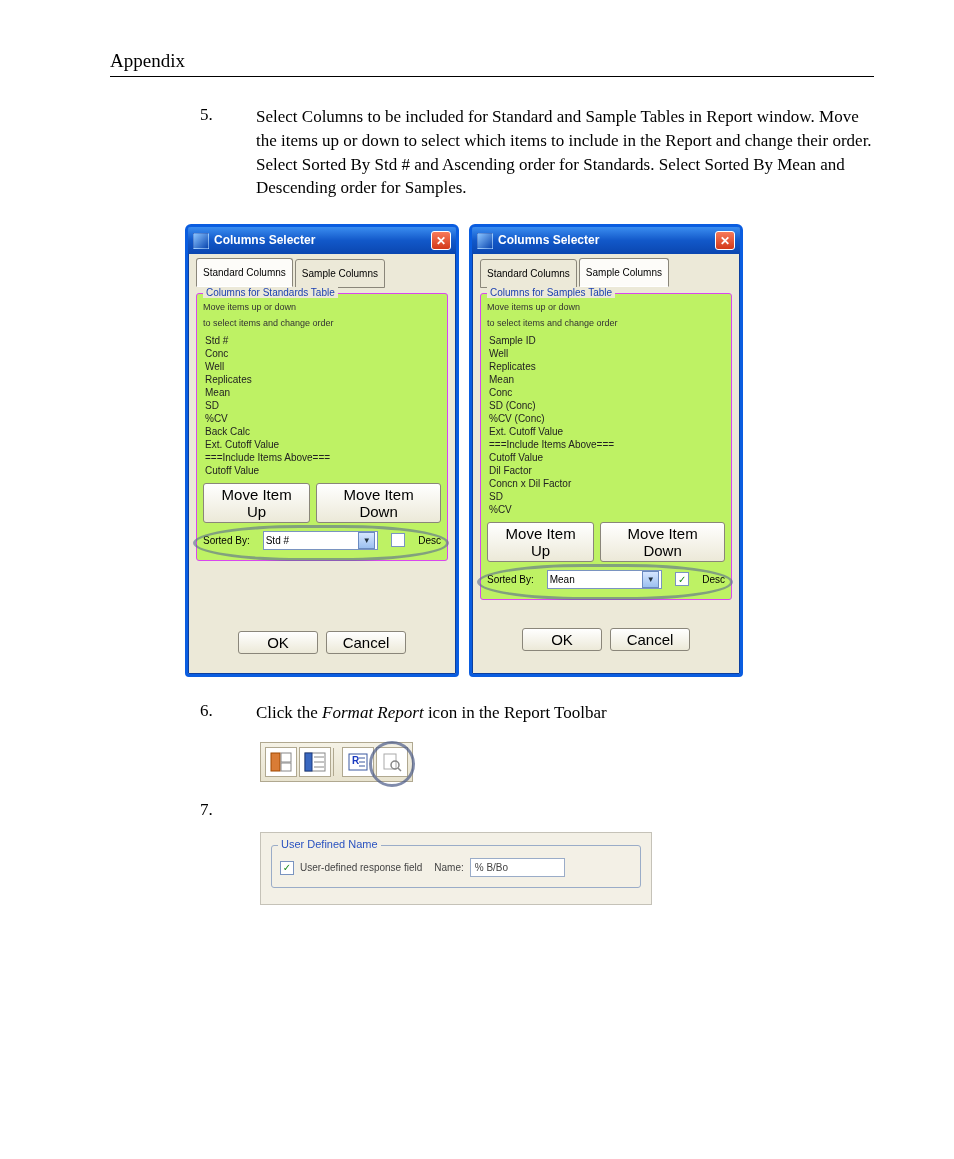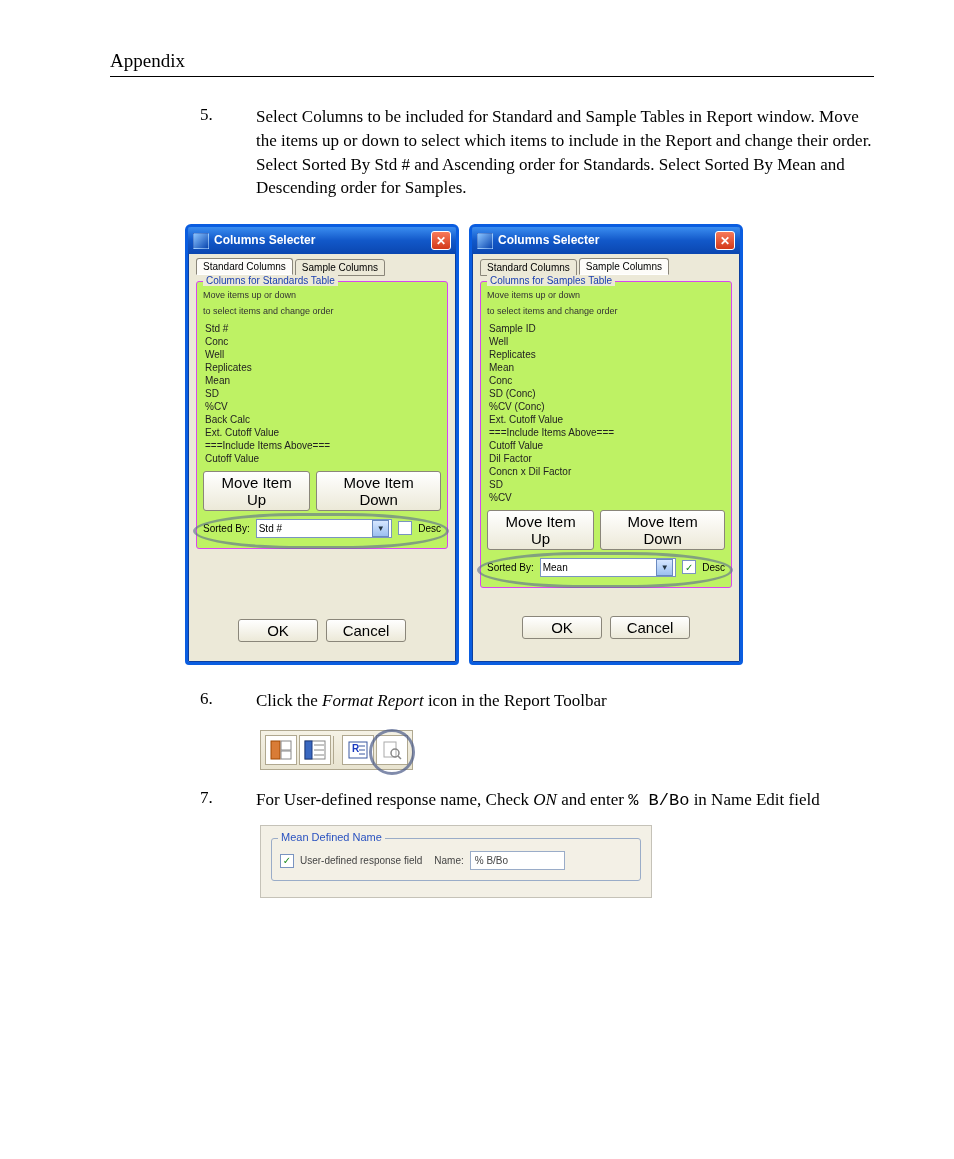--- a/index.html
+++ b/index.html
@@ -86,21 +86,21 @@
   }
   .tabs {
     display: flex;
     gap: 0;
     margin-bottom: 6px;
   }
   .tab {
     border: 1px solid #8a867a;
     border-bottom: 1px solid #fff;
     background: #fdfcf9;
-    padding: 2px 6px;
+    padding: 8px 6px;
     font-size: 10px;
     border-radius: 3px 3px 0 0;
     margin-right: 2px;
     cursor: pointer;
     position: relative;
   }
   .tab.inactive {
     background: #ece9d8;
     border-bottom: 1px solid #8a867a;
     top: 1px;
@@ -152,21 +152,21 @@
     padding: 2px 10px;
     font-size: 15px;
     cursor: pointer;
     min-width: 80px;
     text-align: center;
   }
   .xp-btn.small { min-width: 50px; padding: 2px 14px; }
   .sort-row {
     display: flex;
     align-items: center;
-    gap: 6px;
+    gap: 13px;
     margin-top: 8px;
     font-size: 10px;
     position: relative;
   }
   .combo {
     flex: 1;
     border: 1px solid #7a94c0;
     background: #fff;
     height: 17px;
     display: flex;
@@ -451,29 +451,26 @@
           <circle cx="14" cy="13" r="4" fill="none" stroke="#888" stroke-width="1.5"></circle>
           <line x1="17" y1="16" x2="20" y2="19" stroke="#888" stroke-width="1.5"></line>
         </svg>
     </div>
     <div class="tb-ring"></div>
   </div>
 
   
   <div class="step-row">
     <div class="step-num">7.</div>
-    <div class="step-text">
-      <span>For User-defined response name, Check </span><span class="italic">ON</span><span> and enter </span><span class="mono">% B/Bo</span><span> in Name Edit field</span>
-    </div>
   </div>
 
   
   <div class="udn-fig">
     <div class="udn-group">
-      <div class="udn-title">Mean Defined Name</div>
+      <div class="udn-title">User Defined Name</div>
       <div class="udn-row">
         <span class="chk">✓</span>
         <span>User-defined response field</span>
         <span style="margin-left:6px">Name:</span>
         <span class="udn-input">% B/Bo</span>
       </div>
     </div>
   </div>
 
 

